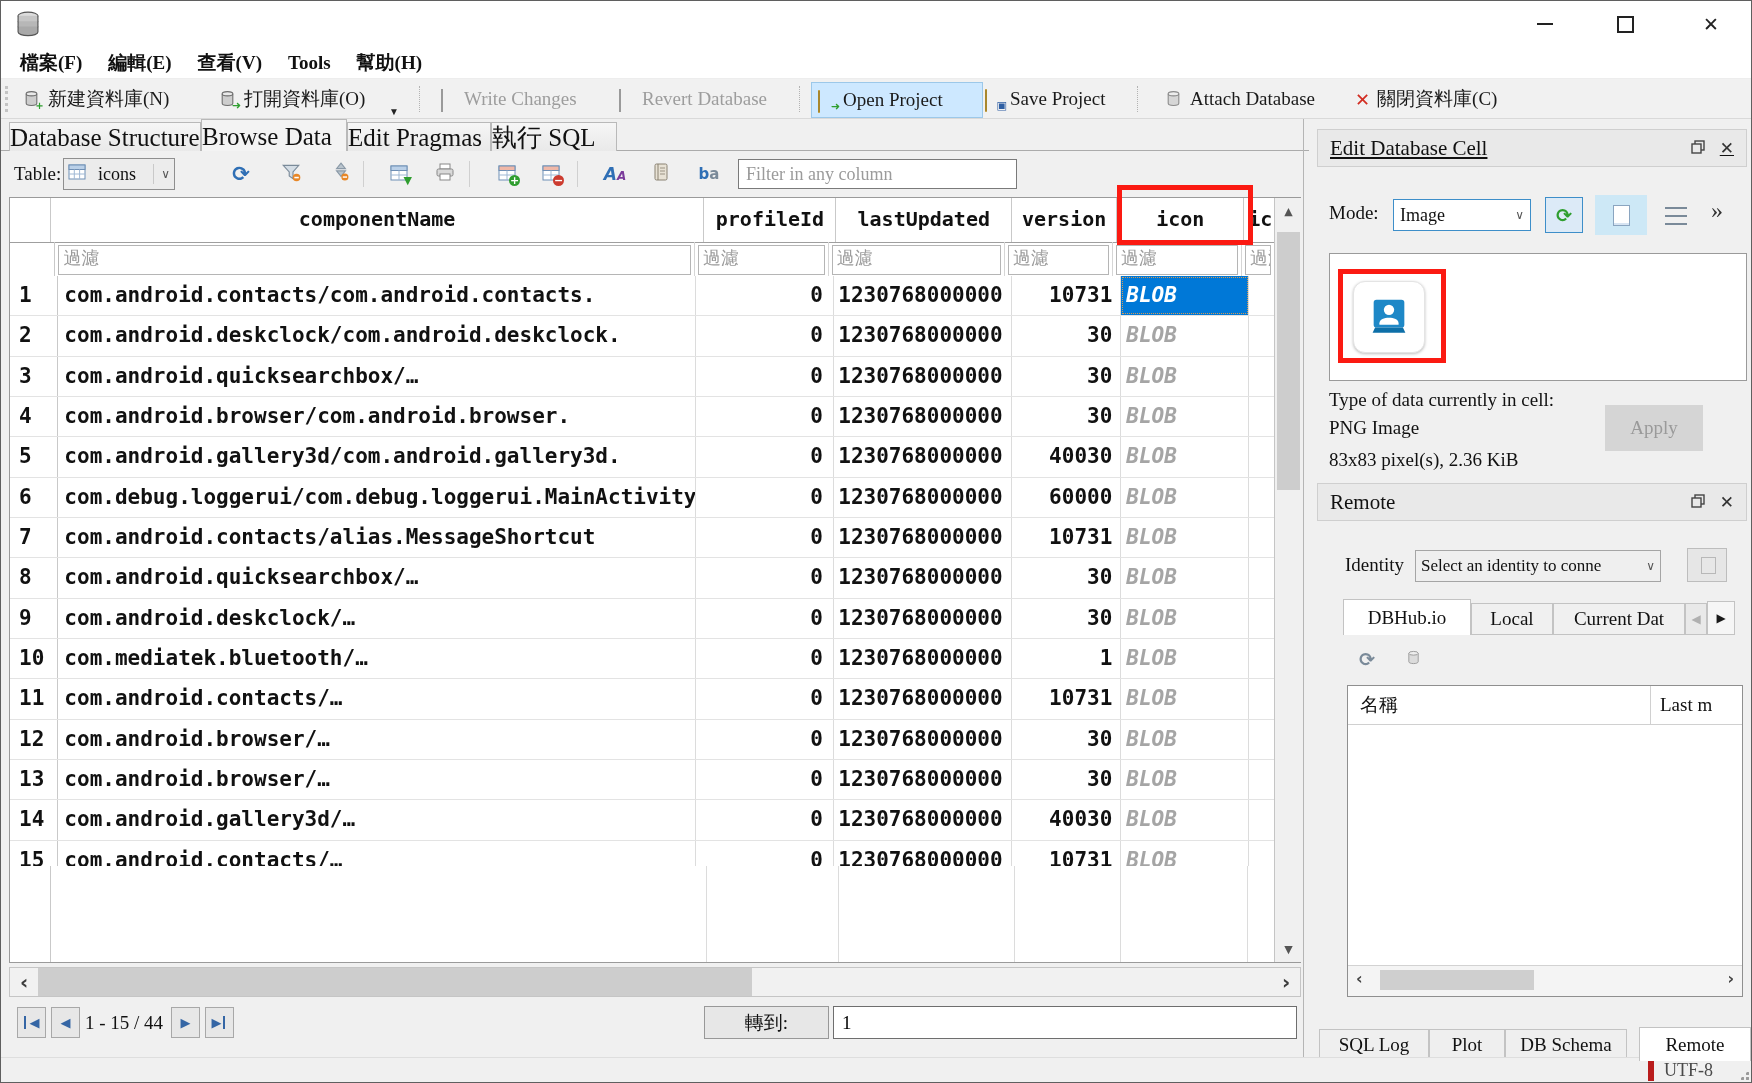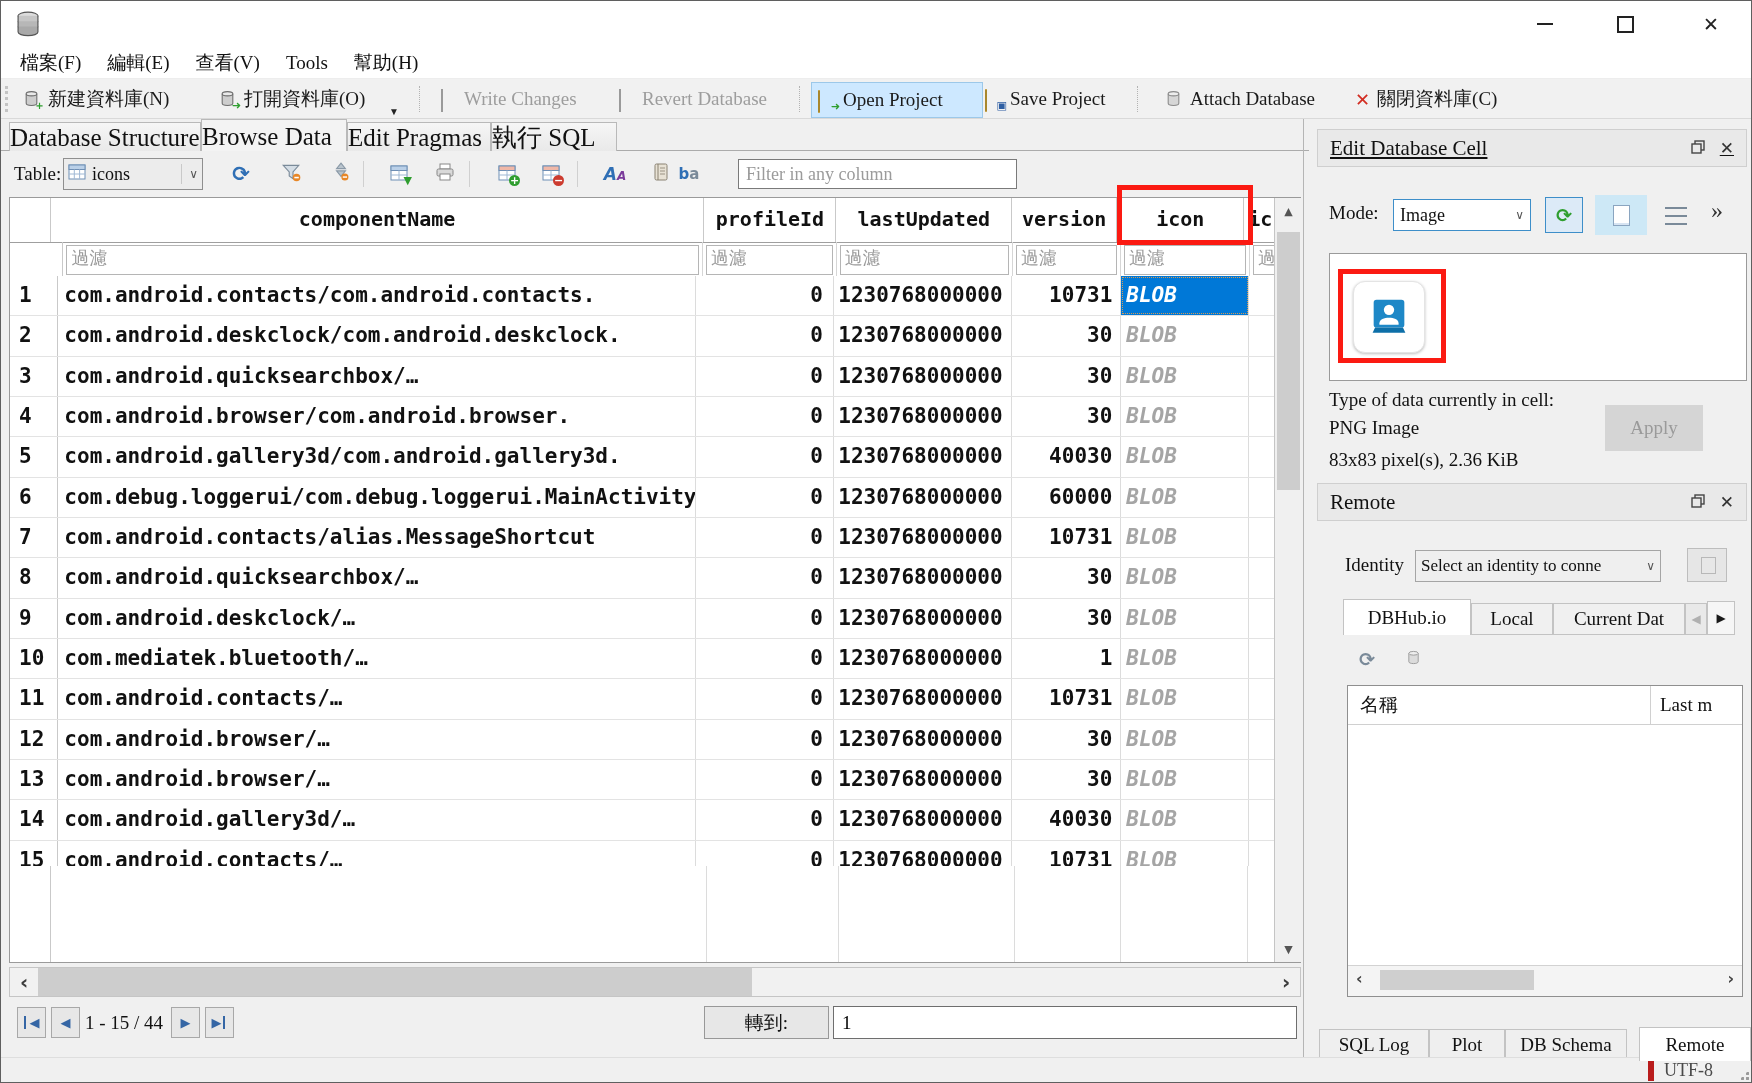--- a/index.html
+++ b/index.html
@@ -9,21 +9,21 @@
   .ab{position:absolute;box-sizing:border-box;}
   
   .titlebar{left:0;top:0;width:1752px;height:46px;background:#ffffff;}
   .title-text{left:52px;top:0;height:46px;line-height:46px;font-size:21px;
     font-family:"Liberation Sans",sans-serif;color:#121212;white-space:nowrap;}
   .winbtn{top:0;width:48px;height:46px;display:flex;align-items:center;justify-content:center;color:#222;}
   .min-glyph{width:16px;height:0;border-top:2px solid #222;}
   .max-glyph{width:13px;height:13px;border:2px solid #222;}
   .close-glyph{font-size:19px;line-height:19px;font-family:"DejaVu Sans",sans-serif;}
   
-  .menubar{left:0;top:46px;width:1752px;height:32px;background:#ffffff;display:flex;align-items:center;padding-left:6px;border-bottom:1px solid #ededed;}
+  .menubar{left:0;top:46px;width:1752px;height:32px;background:#ffffff;display:flex;align-items:center;padding-left:6px;border-bottom:1px solid #ededed;font-weight:bold;}
   .menu-item{padding:0 13px;font-size:19px;height:32px;line-height:32px;}
   
   .toolbar{left:0;top:78px;width:1752px;height:40px;background:#f1f1f1;border-bottom:1px solid #d9d9d9;}
   .tbtn{position:absolute;top:3px;height:34px;display:flex;align-items:center;gap:7px;font-size:19px;padding:0 6px;white-space:nowrap;color:#1a1a1a;}
   .tbtn.disabled{color:#9d9d9d;}
   .tbtn.hl{background:#cde8ff;border:1px solid #9cc8e9;}
   .tsep{position:absolute;top:7px;width:3px;height:26px;border-left:1px dotted #b3b3b3;}
   .thandle{position:absolute;left:4px;top:7px;width:3px;height:26px;border-left:3px dotted #c4c4c4;}
   .badge{position:absolute;right:-4px;bottom:-3px;font-size:11px;line-height:11px;font-weight:bold;font-family:"DejaVu Sans",sans-serif;}
   .iconwrap{position:relative;width:18px;height:18px;flex:0 0 auto;}
@@ -31,33 +31,33 @@
   .amberbox{width:15px;height:13px;background:#ecc96d;border:1px solid #a8872d;border-radius:2px;margin-top:3px;}
   .graydoc{width:13px;height:15px;background:#e9e9e9;border:1px solid #9a9a9a;margin:1px 0 0 2px;}
   .drop-arrow-under{position:absolute;left:388px;top:27px;font-size:10px;color:#222;}
   
   .tabbar-line{left:0;top:149px;width:1308px;height:1px;background:#ababab;}
   .mtab{position:absolute;top:121px;height:29px;line-height:29px;text-align:left;font-size:25px;
     background:linear-gradient(#f6f6f6,#e9e9e9);border:1px solid #b9b9b9;border-bottom:none;}
   .mtab.active{top:118px;height:32px;line-height:34px;background:#f3f3f3;z-index:3;}
   
   .ctl-label{font-size:19px;}
-  .tselect{left:62px;top:157px;width:140px;height:32px;background:#ececec;border:1px solid #8f8f8f;display:flex;align-items:center;padding:0 4px;gap:6px;font-size:18px;font-family:Liberation Serif, serif;}
+  .tselect{left:62px;top:157px;width:112px;height:32px;background:#ececec;border:1px solid #8f8f8f;display:flex;align-items:center;padding:0 4px;gap:12px;font-size:18px;font-family:Liberation Serif, serif;}
   .tselect .arr{margin-left:auto;color:#555;font-size:12px;border-left:1px solid #c9c9c9;padding-left:7px;height:20px;line-height:20px;}
   .ibtn{position:absolute;top:156px;width:36px;height:34px;display:flex;align-items:center;justify-content:center;}
   .csep{position:absolute;top:160px;width:1px;height:26px;background:#d0d0d0;}
   .filter-any{left:737px;top:158px;width:279px;height:30px;border:1px solid #7a7a7a;background:#fff;font-size:18px;font-family:"Liberation Serif",serif;color:#333;padding:0 7px;}
   .filter-any::placeholder{color:#9b9b9b;}
   .blue-glyph{color:#2f6fb5;font-weight:bold;font-size:21px;font-family:"DejaVu Sans",sans-serif;}
   .gray-glyph{color:#7a8a99;font-weight:bold;font-size:19px;font-family:"DejaVu Sans",sans-serif;}
   
   .grid{left:8px;top:196px;width:1292px;height:766px;background:#fff;border:1px solid #9a9a9a;}
   .hrow{position:absolute;left:0;top:0;width:1264px;height:44px;display:flex;border-bottom:1px solid #9f9f9f;}
   .hcell{font-family:"DejaVu Sans Mono",monospace;font-weight:bold;font-size:20px;line-height:43px;text-align:center;border-right:1px solid #c9c9c9;overflow:hidden;white-space:nowrap;}
-  .frow{position:absolute;left:0;top:44px;width:1264px;height:34px;display:flex;border-bottom:1px solid #c4c4c4;padding-left:8px;}
+  .frow{position:absolute;left:0;top:44px;width:1264px;height:34px;display:flex;border-bottom:1px solid #c4c4c4;}
   .fcell{border-right:1px solid #d6d6d6;padding:3px;}
   .fcell .fbox{height:100%;border:1px solid #b5b5b5;background:#fff;font-size:18px;line-height:24px;color:#9b9b9b;padding-left:4px;overflow:hidden;white-space:nowrap;}
   .rows{position:absolute;left:0;top:78px;width:1264px;height:590px;overflow:hidden;}
   .trow{display:flex;height:39.33px;border-bottom:1px solid #e3e3e3;background:#fff;}
   .tcell{font-family:"DejaVu Sans Mono",monospace;font-weight:bold;font-size:21px;line-height:38px;border-right:1px solid #dcdcdc;white-space:nowrap;overflow:hidden;}
   .c0{width:40px;padding-left:9px;border-right:1px solid #c9c9c9;}
   .c1{width:658px;padding-left:6px;}
   .c2{width:132px;text-align:right;padding-right:10px;}
   .c3{width:176px;text-align:right;padding-right:8px;}
   .c4{width:105px;text-align:right;padding-right:8px;}
@@ -273,21 +273,21 @@
   <div class="ibtn" style="left:596px;">
       <span class="blue-glyph" style="font-size:17px;font-style:italic;">A<span style="font-size:12px;color:#7a3a9a;">A</span></span>
     </div>
   <div class="ibtn" style="left:642px;">
     <span><svg width="16" height="18" viewBox="0 0 16 18">
           <rect x="2" y="1" width="12" height="16" rx="1.5" fill="#e8e2d5" stroke="#8a8273"></rect>
           <path d="M5 1 v16" stroke="#8a8273"></path>
           <path d="M7 5 h5 M7 8 h5 M7 11 h5" stroke="#9a9283"></path>
         </svg></span>
   </div>
-  <div class="ibtn" style="left:670px;">
+  <div class="ibtn" style="left:690px;">
       <span class="blue-glyph" style="font-size:15px;">b<span style="color:#7a8a99;">a</span></span>
     </div>
   <input class="ab filter-any" placeholder="Filter in any column" style="">
 
   <div class="ab grid">
     <div class="hrow">
       <div class="hcell" style="width:40px;border-right:1px solid #c9c9c9;"></div>
       <div class="hcell" style="width:658px;">componentName</div>
       <div class="hcell" style="width:132px;">profileId</div>
       <div class="hcell" style="width:176px;">lastUpdated</div>

